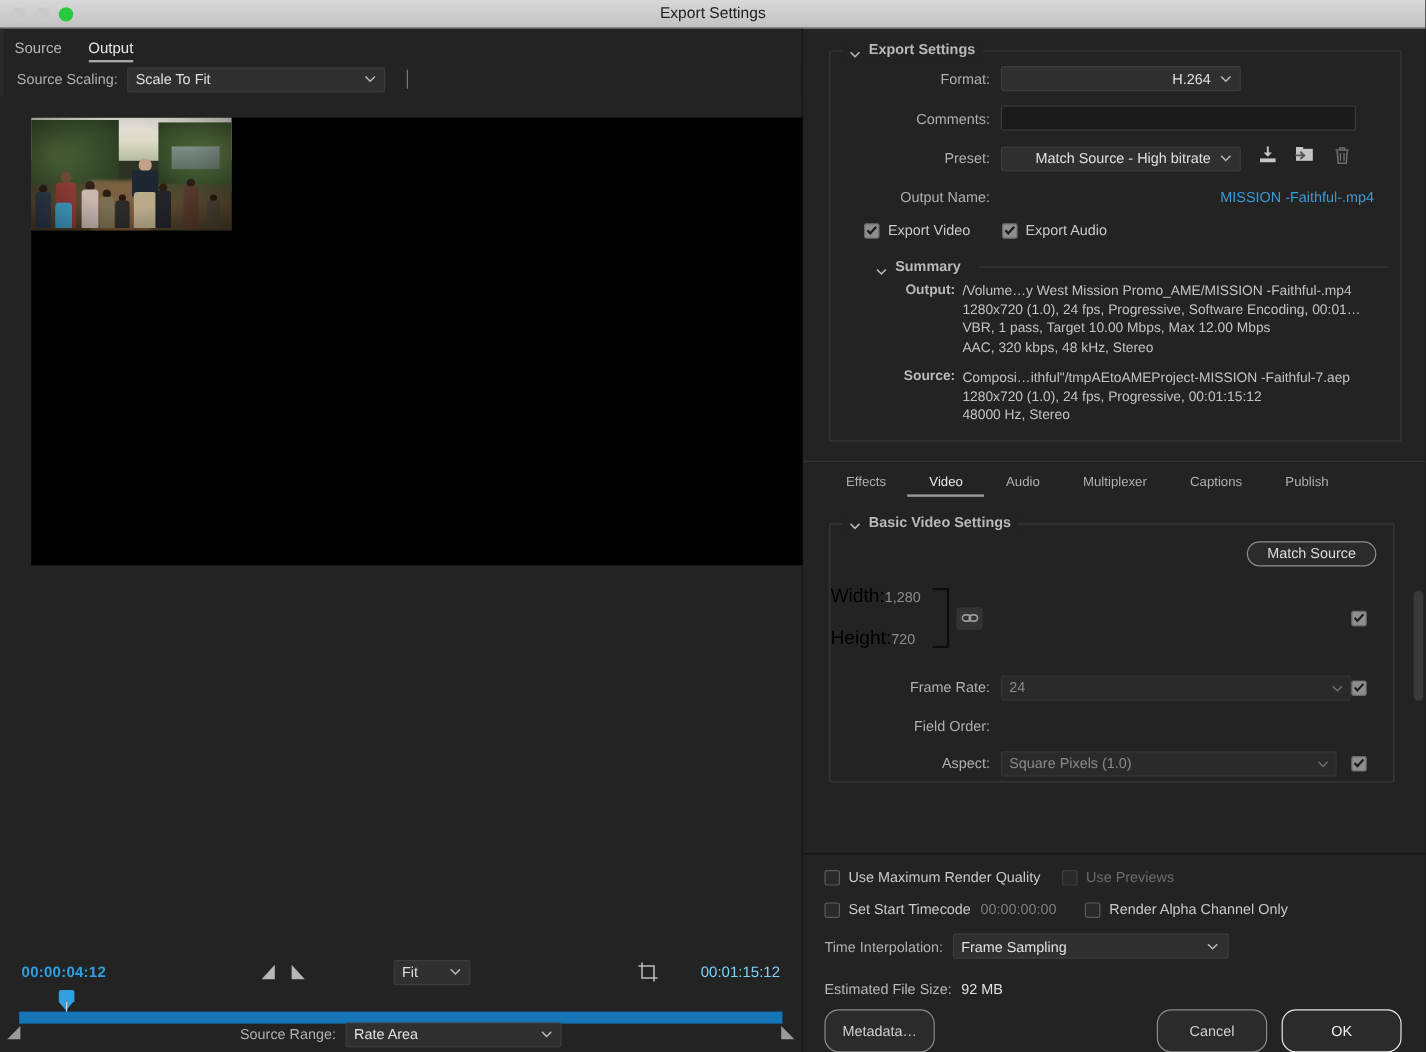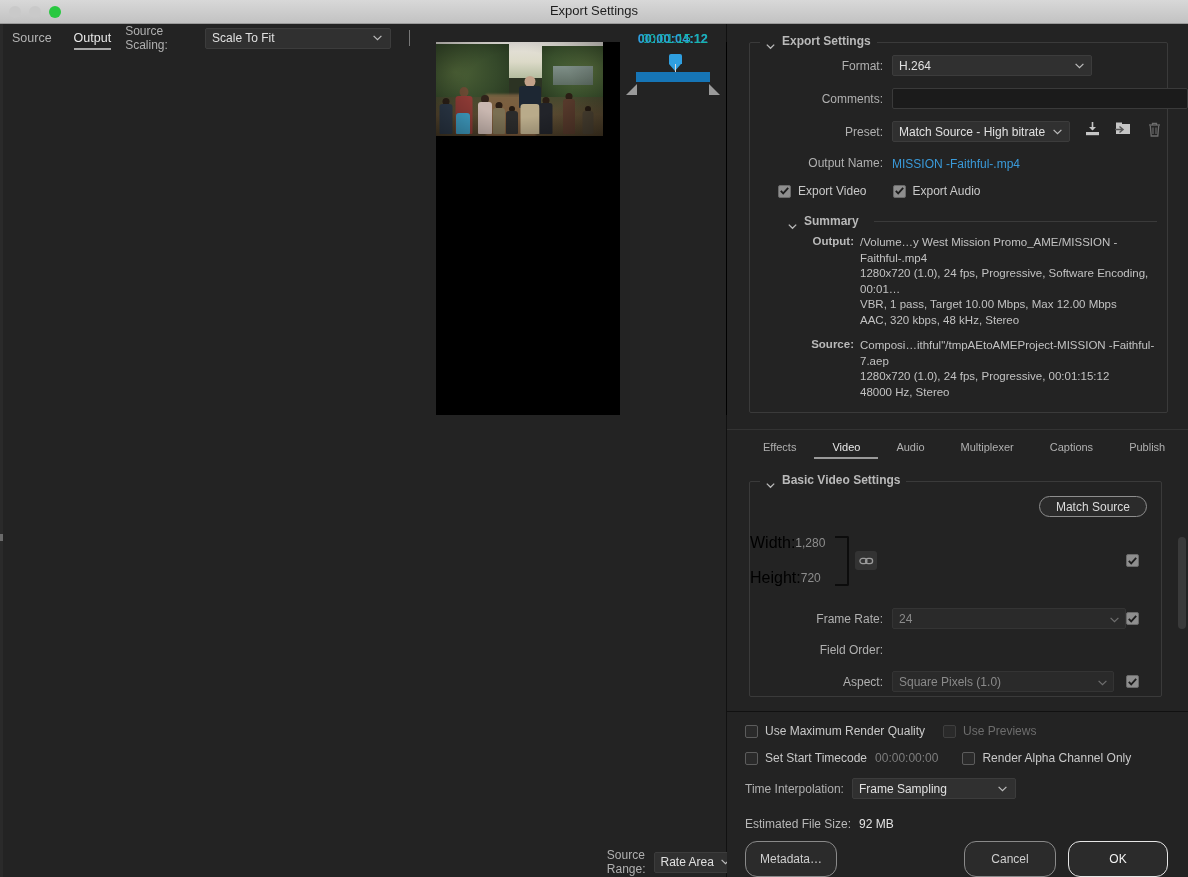--- a/index.html
+++ b/index.html
@@ -36,23 +36,23 @@
     text-align: center;
     font-size: 13px; color: #1d1d1d;
     font-weight: 400;
   }
 
   
   .body-split { flex: 1; display: flex; min-height: 0; }
 
   
   .left-panel {
-    width: 727px;
+    width: 669px;
     background: #232323;
-    display: flex; flex-direction: row;
+    display: flex; flex-direction: column;
     position: relative;
     border-right: 1px solid #111;
   }
   .lp-tabs {
     height: 26px;
     display: flex; align-items: flex-end;
     padding-left: 12px;
     gap: 22px;
     background: #232323;
     flex: 0 0 28px;
@@ -153,21 +153,21 @@
     flex: 0 0 82px;
     background: #232323;
     position: relative;
   }
   .tp-row1 {
     height: 30px; display: flex; align-items: center;
     position: relative;
     padding: 0 18px;
   }
   .tc-in { font-size: 12.5px; color: #2f9fe0; font-weight: 700; letter-spacing: .2px; }
-  .tc-out { font-size: 12.5px; color: #14b8a6; position: absolute; right: 18px; }
+  .tc-out { font-size: 12.5px; color: #7dd3fc; position: absolute; right: 18px; }
   .mark-grp { position: absolute; left: 218px; display: flex; gap: 14px; align-items: center; }
   .tri { width: 0; height: 0; }
   .tri.in  { border-left: 11px solid transparent; border-bottom: 12px solid #b7b7b7; }
   .tri.out { border-right: 11px solid transparent; border-bottom: 12px solid #b7b7b7; }
   .fit-sel { position: absolute; left: 328px; width: 64px; }
   .crop-ic { position: absolute; left: 531px; width: 18px; height: 18px; }
 
   .tp-track-wrap { position: relative; height: 28px; }
   .playhead {
     position: absolute; left: 49px; top: 0px; width: 13px; height: 22px;
@@ -218,21 +218,21 @@
 
   .row {
     display: flex; align-items: center;
     margin-top: 12px;
     padding-right: 22px;
   }
   .row .rlabel {
     width: 142px; text-align: right; padding-right: 9px;
     font-size: 12px; color: #b0b0b0; flex: 0 0 142px;
   }
-  .row .rfield { flex: 1; min-width: 0; }
+  .row .rfield { flex: 1; min-width: 0; text-align: right; }
 
   .txtbox {
     background: #1b1b1b; border: 1px solid #3a3a3a; border-radius: 2px;
     height: 21px;
   }
 
   .outname {
     font-size: 12px; color: #3a9ad9; text-decoration: none; cursor: pointer;
   }
 
@@ -735,21 +735,21 @@
           </div>
           <span class="tcode-dim">00:00:00:00</span>
           <div class="checkrow" style="margin-left:24px;">
             <span class="cb off"></span>
             <span class="cbtext">Render Alpha Channel Only</span>
           </div>
         </div>
 
         <div class="bot-row">
           <span class="lbl" style="margin-right:8px;">Time Interpolation:</span>
-          <div class="sel" style="width:164px">
+          <div class="sel" style="width:230px">
             <span class="v">Frame Sampling</span>
             <span class="chev">
               <svg width="9" height="6" viewBox="0 0 9 6">
                   <path d="M0.6 0.8 L4.5 4.7 L8.4 0.8" fill="none" stroke="#bdbdbd" stroke-width="1.2"></path>
                 </svg>
             </span>
           </div>
         </div>
 
         <div class="est-row">

